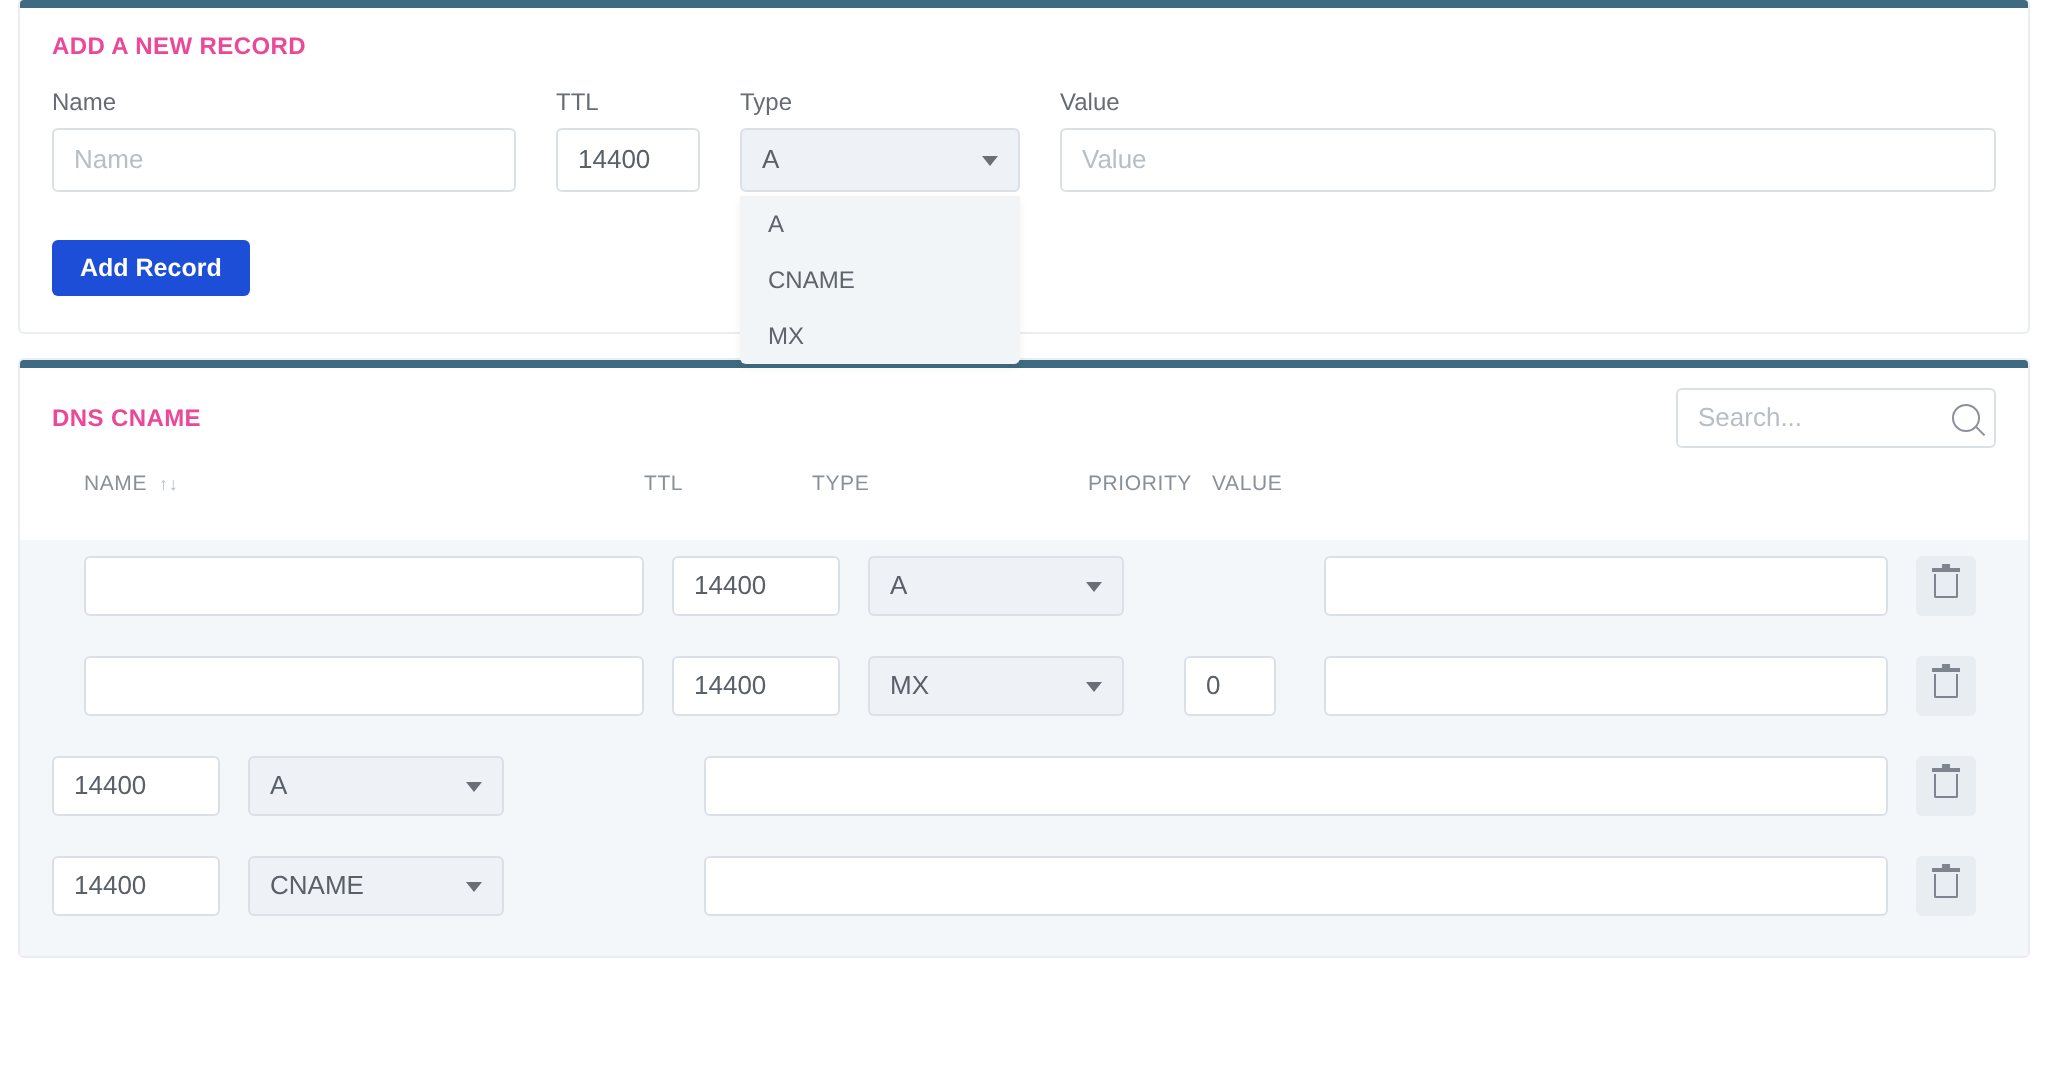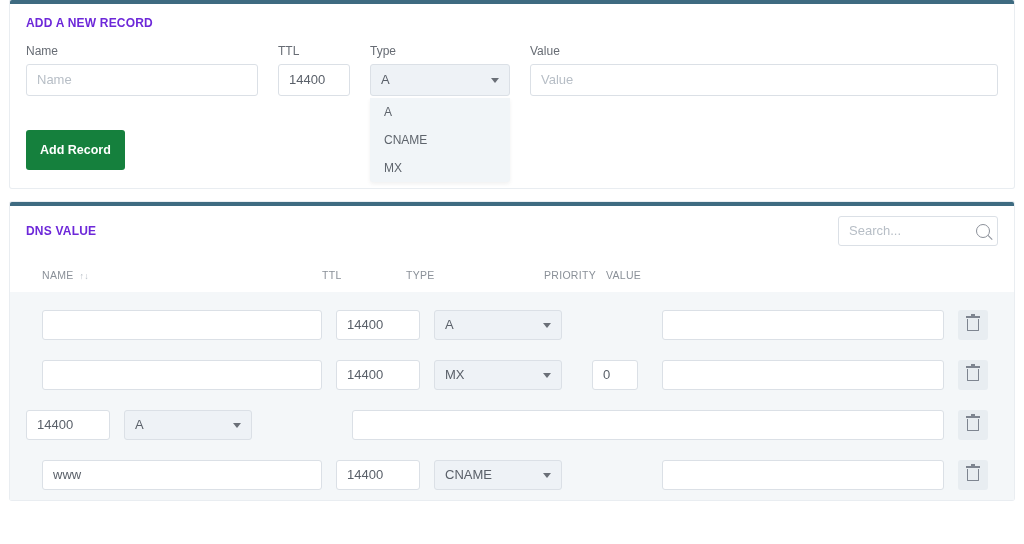--- a/index.html
+++ b/index.html
@@ -19,21 +19,21 @@
   .panel {
     border-top: 4px solid #3e6b81;
     background: #fff;
     margin-bottom: 14px;
     box-shadow: 0 0 0 1px #e9edf1;
     border-radius: 2px;
     position: relative;
   }
   .panel-title {
     font-weight: 600;
-    color: #6d28d9;
+    color: #ec4899;
     font-size: 12px;
     letter-spacing: 0.2px;
     padding: 12px 16px 14px 16px;
   }
   .add-body {
     padding: 0 16px 18px 16px;
   }
   .form-row {
     display: flex;
     gap: 20px;
@@ -81,26 +81,26 @@
     box-shadow: 0 2px 4px rgba(0,0,0,0.06);
     z-index: 10;
   }
   .dropdown .item {
     padding: 7px 14px;
     color: #5e646c;
     font-size: 12px;
     cursor: pointer;
   }
   .btn {
-    margin-top: 34px;
-    background: #15803d;
+    margin-top: 24px;
+    background: #1d4ed8;
     color: #fff;
     border: none;
     border-radius: 3px;
-    height: 40px;
+    height: 28px;
     padding: 0 14px;
     font-size: 12.5px;
     font-weight: 600;
     cursor: pointer;
   }
   
   .editor-header {
     display:flex; align-items:center; justify-content:space-between;
     padding: 10px 16px 4px 16px;
   }
@@ -114,21 +114,21 @@
     width: 12px; height: 12px;
     border: 1.4px solid #8b9099; border-radius: 50%;
   }
   .mag::after {
     content: ""; position: absolute; width: 6px; height: 1.4px;
     background: #8b9099; transform: rotate(45deg);
     right: -4px; bottom: -1px;
   }
   .thead, .trow {
     display: flex;
-    align-items: center;
+    align-items: flex-start;
     padding: 0 16px;
     box-sizing: border-box;
   }
   .thead {
     height: 34px;
     font-size: 10.5px;
     letter-spacing: 0.3px;
     color: #8a9098;
     margin-top: 8px;
   }
@@ -204,21 +204,21 @@
           <span class="label">Value</span>
           <input class="input" placeholder="Value" style="">
         </div>
       </div>
       <button class="btn">Add Record</button>
     </div>
   </div>
 
   <div class="panel">
     <div class="editor-header">
-      <div class="panel-title" style="padding:0">DNS VALUE</div>
+      <div class="panel-title" style="padding:0">DNS CNAME</div>
       <div class="search-wrap">
         <input class="srch" placeholder="Search..." style="">
         <span class="mag"></span>
       </div>
     </div>
 
     <div class="thead">
       <div class="cell name"><span>NAME</span><span class="sort">↑↓</span></div>
       <div class="cell ttl"><span>TTL</span></div>
       <div class="cell type"><span>TYPE</span></div>
@@ -272,21 +272,20 @@
     </div>
     <div class="cell prio"></div>
     <div class="cell value"><input class="input" value="" style=""></div>
     <div class="cell act">
       <div class="act-btn">
         <span class="trash"></span>
       </div>
     </div>
         </div>
         <div class="trow">
-    <div class="cell name"><input class="input" value="www" style=""></div>
     <div class="cell ttl"><input class="input" value="14400" style=""></div>
     <div class="cell type">
       <div class="select">
         <span>CNAME</span>
         <span class="caret"></span>
       </div>
     </div>
     <div class="cell prio"></div>
     <div class="cell value"><input class="input" value="" style=""></div>
     <div class="cell act">

